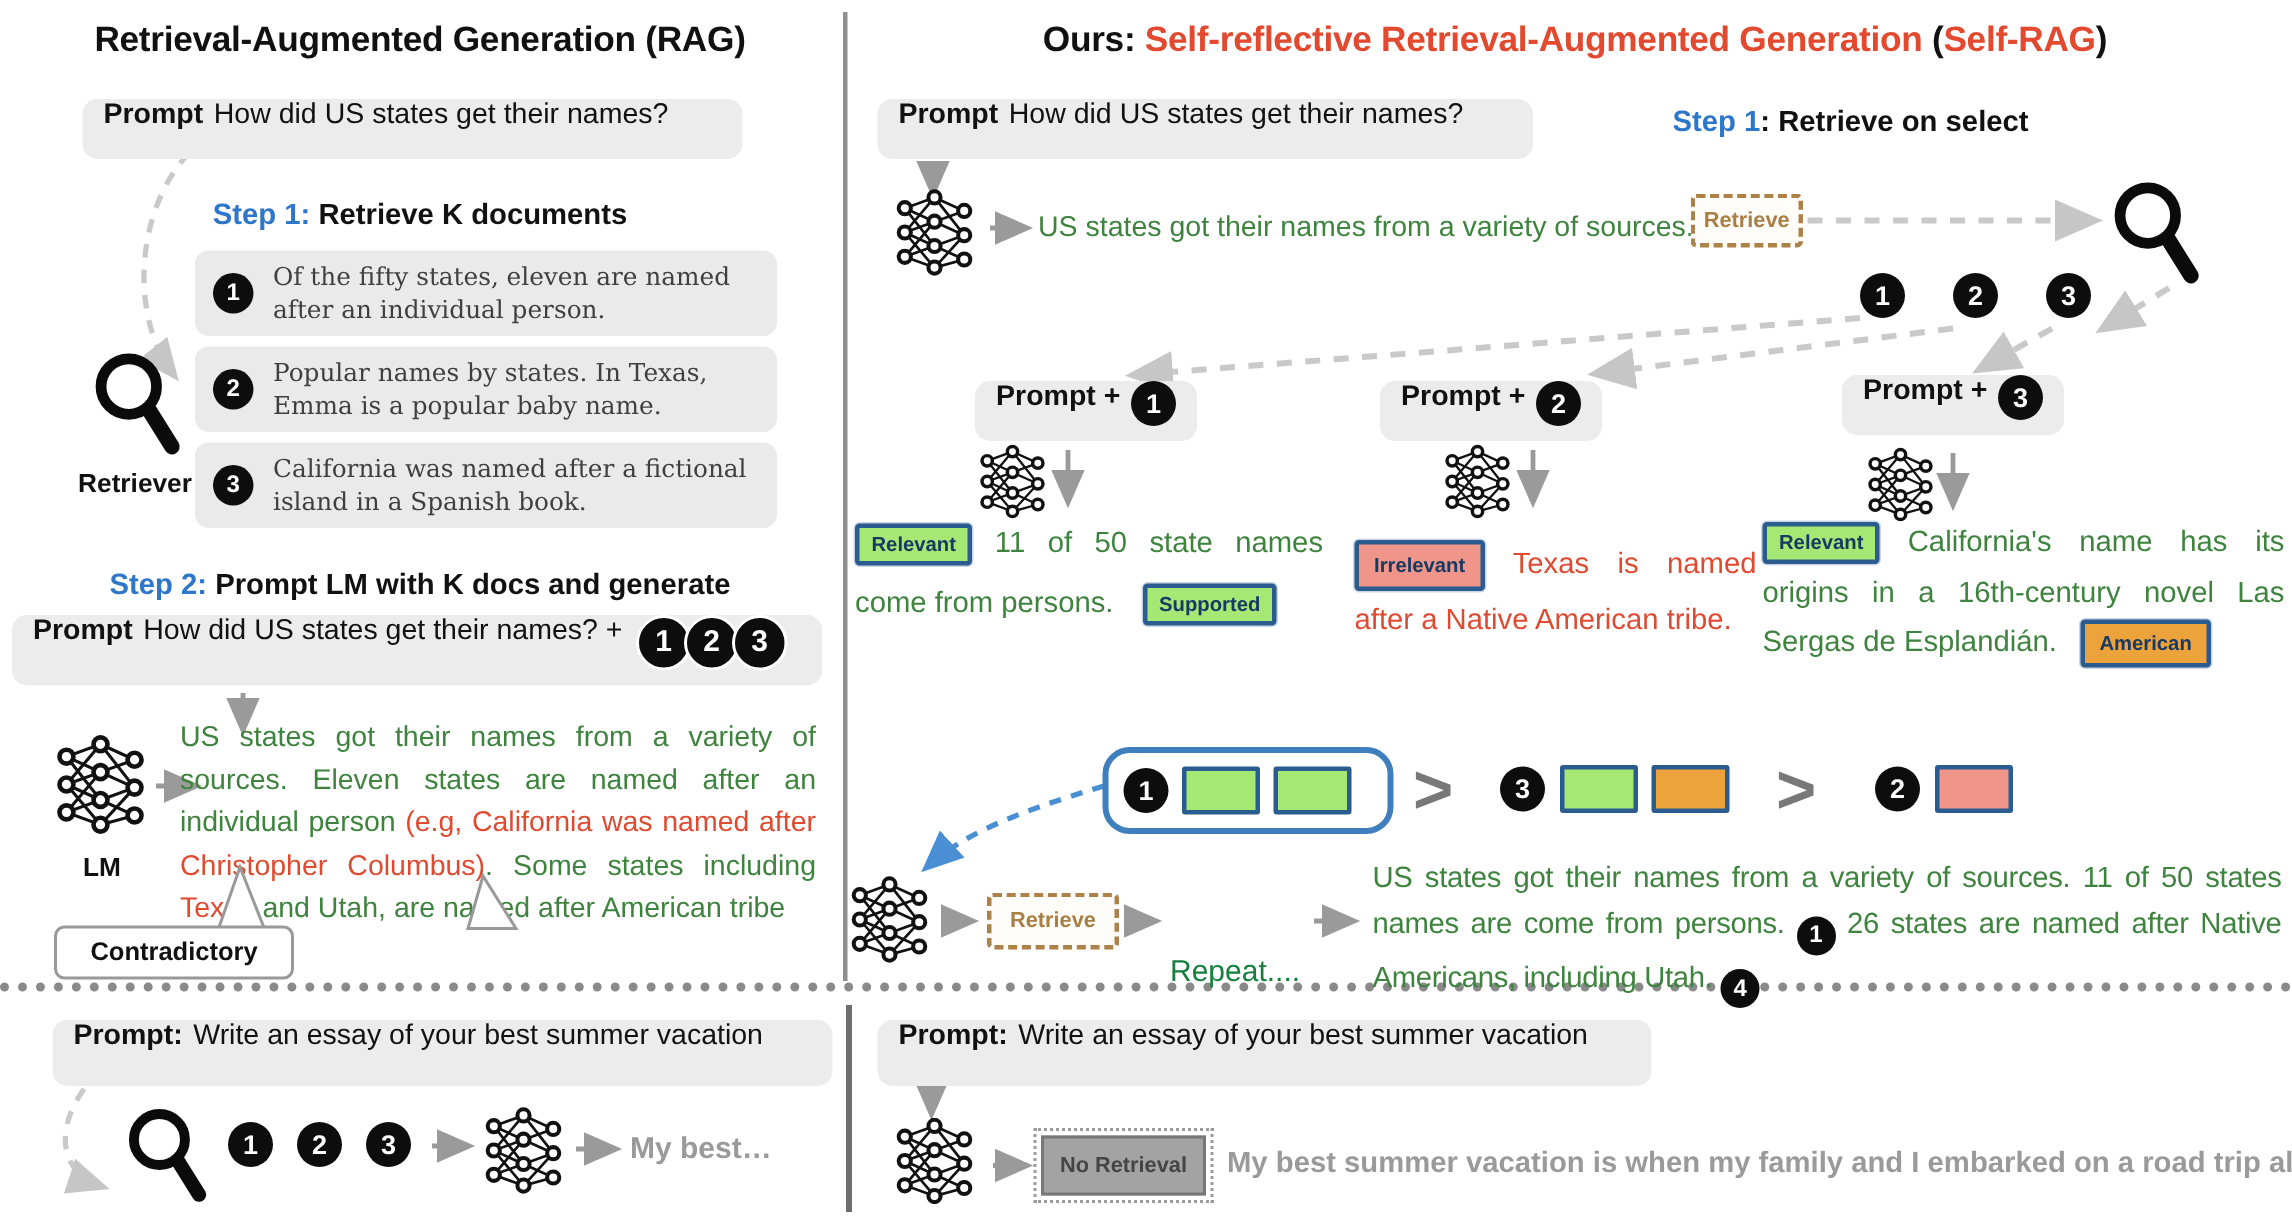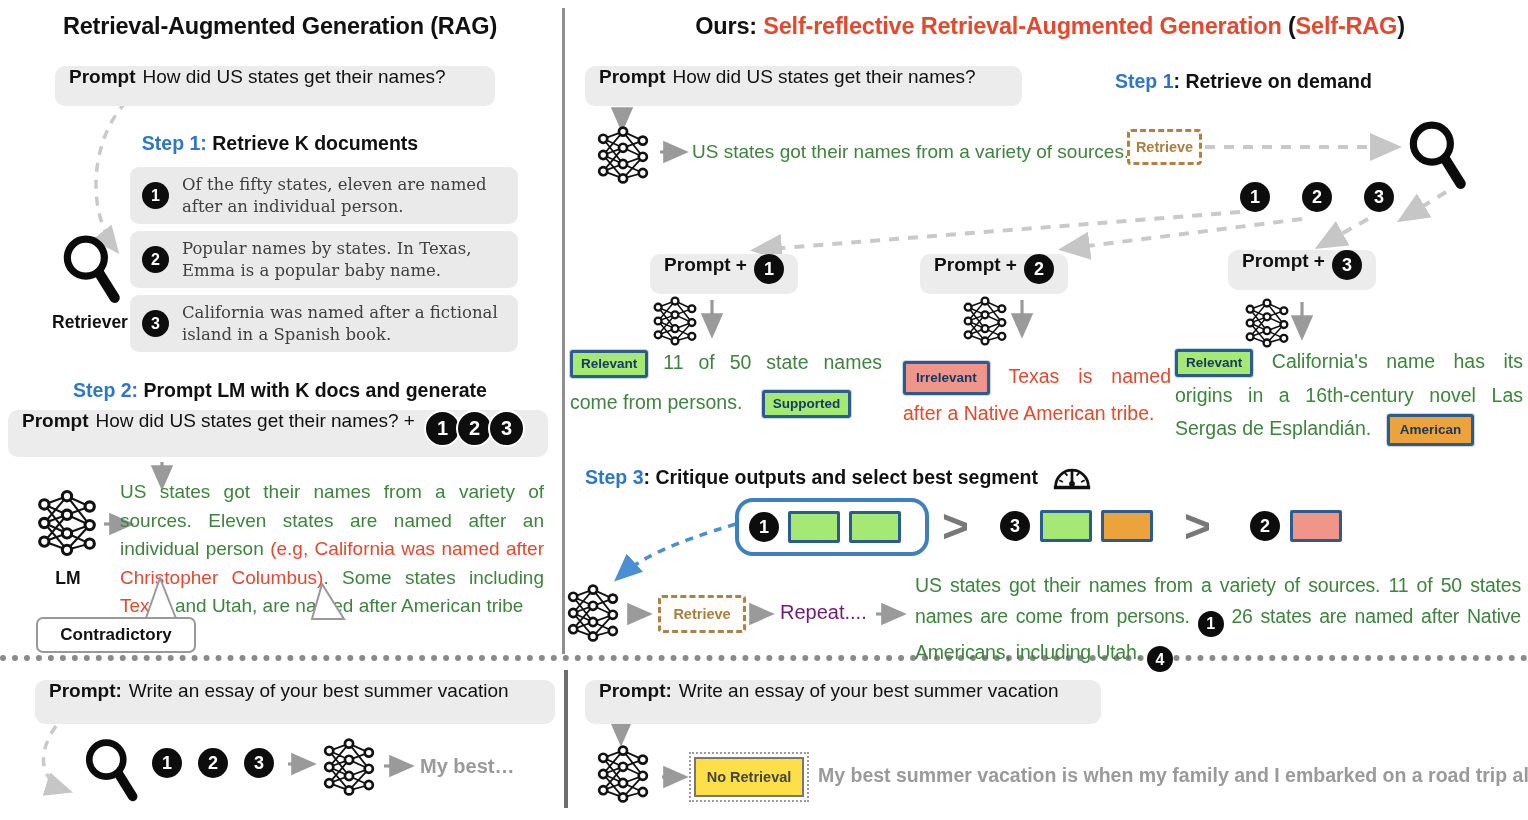--- a/index.html
+++ b/index.html
@@ -43,21 +43,21 @@
   .sw-green{background:#a6e874;}
   .sw-orange{background:#eda33c;}
   .sw-salmon{background:#f0958a;}
   .gt{position:absolute;font-size:46px;font-weight:800;color:#787878;line-height:56px;}
   .rankbox{position:absolute;border:4px solid #3f7fbe;border-radius:18px;display:flex;align-items:center;
            gap:9px;padding:0 10px;box-sizing:border-box;}
   .rankgrp{position:absolute;display:flex;align-items:center;gap:10px;height:56px;}
   
   .retrieve{position:absolute;display:flex;align-items:center;justify-content:center;background:#fffdf9;
             border:3px dashed #ad8148;border-radius:4px;color:#a97f44;font-weight:bold;font-size:14.5px;box-sizing:border-box;}
-  .noretrieve{position:absolute;display:flex;align-items:center;justify-content:center;background:#fde047;
+  .noretrieve{position:absolute;display:flex;align-items:center;justify-content:center;background:#a3a3a3;
             border:2px solid #777;outline:2px dotted #9b9b9b;outline-offset:3px;color:#454545;
             font-weight:bold;font-size:14.5px;box-sizing:border-box;}
   
   .bubble{position:absolute;background:#fff;border:2px solid #999;border-radius:7px;display:flex;
           align-items:center;justify-content:center;font-weight:bold;font-size:17px;z-index:5;box-sizing:border-box;}
   .lbl{position:absolute;font-weight:bold;font-size:17.5px;text-align:center;}
   .gray-out{color:#9a9a9a;font-weight:bold;}
   .divider-v{position:absolute;background:#8f8f8f;}
   .divider-dot{position:absolute;border-top:6px dotted #8a8a8a;height:0;}
   .tailsvg{z-index:4;}
@@ -213,21 +213,21 @@
   <div class="abs title" style="left:580px;top:13px;width:940px;">
     <span>Ours: </span><span class="red-accent">Self-reflective Retrieval-Augmented Generation </span><span>(</span><span class="red-accent">Self-RAG</span><span>)</span>
   </div>
 
   <div class="gbox" style="left:585px;top:66px;width:437px;height:40px;">
     <b>Prompt</b>
     <span>How did US states get their names?</span>
   </div>
 
   <div class="abs step-h" style="left:1115px;top:70px;">
-    <span class="blue">Step 1</span><span>: Retrieve on demand</span>
+    <span class="blue">Step 1</span><span>: Retrieve on select</span>
   </div>
 
   <svg class="abs" style="left:596px;top:126px;width:54px;height:58px;">
       <use href="#nn"></use>
     </svg>
   <div class="abs g" style="left:692px;top:141px;font-size:19px;white-space:nowrap;">US states got their names from a variety of sources.</div>
 
   <div class="retrieve" style="left:1127px;top:129px;width:75px;height:36px;">
     <span>Retrieve</span>
   </div>
@@ -274,26 +274,20 @@
     <span class="badge bg-salmon" style="padding:7px 10px;">Irrelevant</span>
     <span class="r">Texas is named after a Native American tribe.</span>
   </div>
 
   <div class="para" style="left:1175px;top:345px;width:348px;font-size:19.5px;line-height:33.5px;">
     <span class="badge bg-green">Relevant</span>
     <span class="g">California's name has its origins in a 16th-century novel Las Sergas de Esplandián.</span>
     <span class="badge bg-orange" style="margin-left:10px;padding:6px 10px;">American</span>
   </div>
 
-  <div class="abs step-h" style="left:585px;top:460px;display:flex;align-items:center;gap:14px;">
-    <span><span class="blue">Step 3</span><span>: Critique outputs and select best segment</span></span>
-    <svg style="width:40px;height:35px;">
-        <use href="#gauge"></use>
-      </svg>
-  </div>
 
   <div class="rankbox" style="left:735px;top:498px;width:194px;height:58px;">
     <span class="ncirc s30">1</span>
     <span style="display:inline-flex;gap:9px;">
         <span class="swatch sw-green"></span>
         <span class="swatch sw-green"></span>
       </span>
   </div>
   <div class="gt" style="left:942px;top:498px;">&gt;</div>
   <div class="rankgrp" style="left:1000px;top:498px;">
@@ -310,21 +304,21 @@
         <span class="swatch sw-salmon"></span>
       </span>
   </div>
 
   <svg class="abs" style="left:566px;top:584px;width:54px;height:58px;">
       <use href="#nn"></use>
     </svg>
   <div class="retrieve" style="left:658px;top:595px;width:88px;height:38px;">
     <span>Retrieve</span>
   </div>
-  <div class="abs" style="left:780px;top:601px;font-size:20px;color:#701a75;">Repeat....</div>
+  <div class="abs" style="left:780px;top:637px;font-size:20px;color:#15803d;">Repeat....</div>
 
   <div class="para" style="left:915px;top:570px;width:606px;font-size:19.5px;line-height:31px;letter-spacing:-0.2px;">
     <span class="g">US states got their names from a variety of sources. 11 of 50 states names are come from persons. </span><span class="ncirc s26">1</span><span class="g"> 26 states are named after Native Americans, including Utah. </span><span class="ncirc s26">4</span>
   </div>
 
   <div class="gbox" style="left:35px;top:680px;width:520px;height:44px;">
     <b>Prompt:</b>
     <span>Write an essay of your best summer vacation</span>
   </div>
   <svg class="abs" style="left:82px;top:736px;width:58px;height:68px;">

